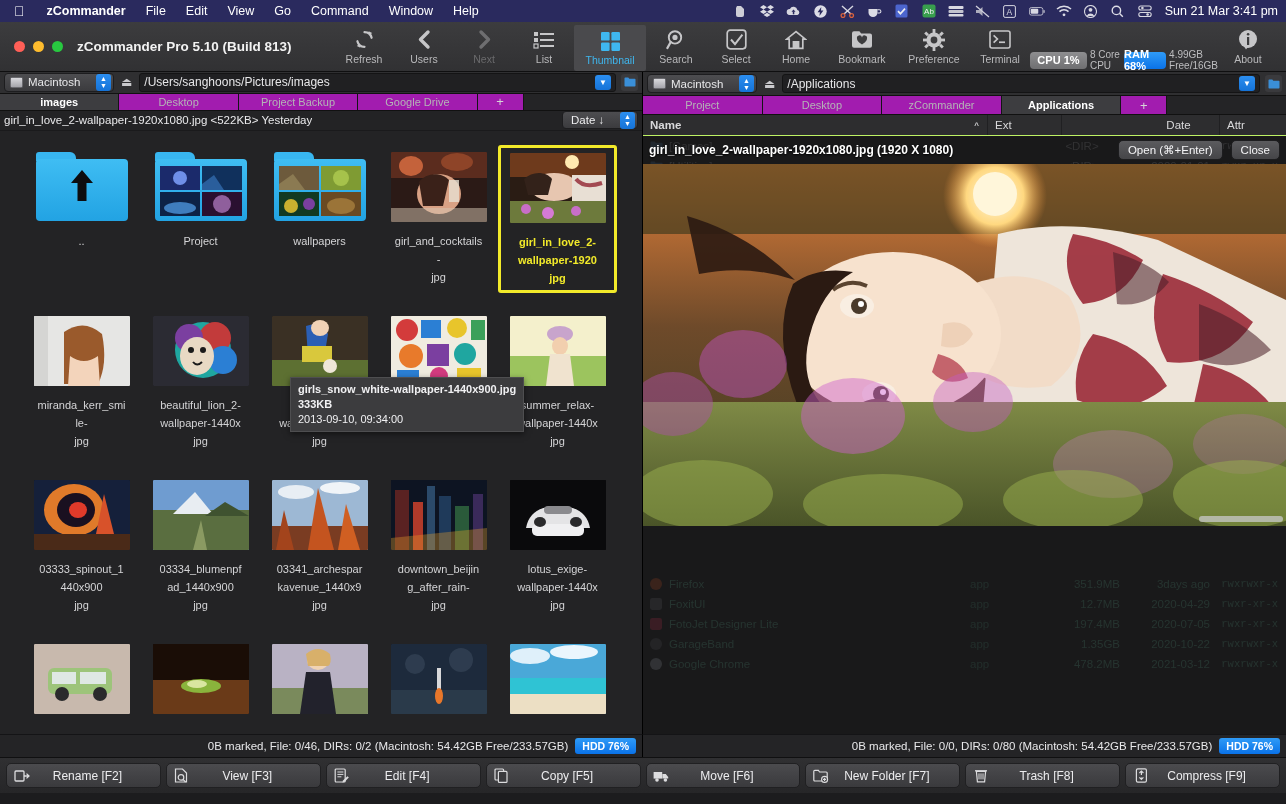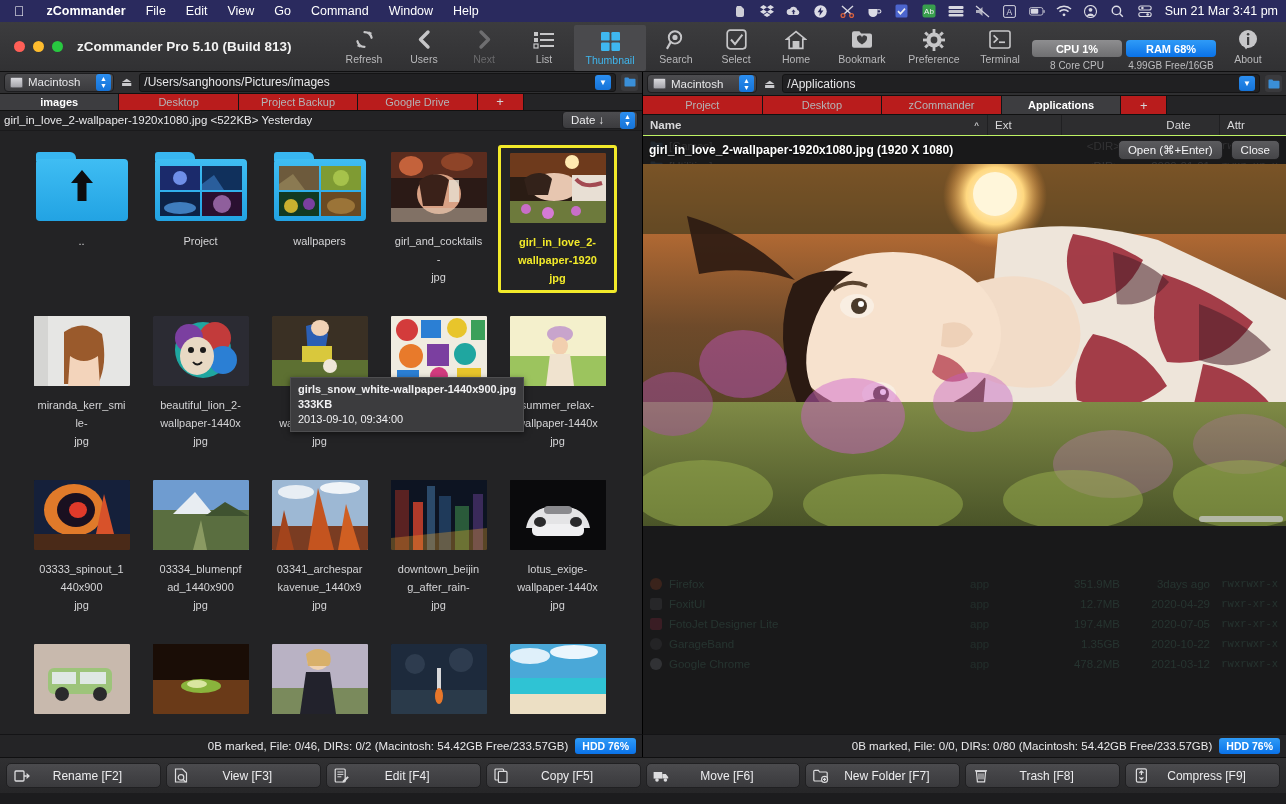--- a/index.html
+++ b/index.html
@@ -44,21 +44,21 @@
   .tb-items { display: flex; align-items: flex-end; height: 100%; padding-right: 8px; }
   .tb-btn {
     width: 60px; height: 100%;
     display: flex; flex-direction: column; align-items: center; justify-content: center;
     gap: 2px; color: #b9b9bb; font-size: 10.5px; text-align: center;
   }
   .tb-btn.wide { width: 72px; }
   .tb-btn .ic { height: 22px; display: flex; align-items: center; justify-content: center; }
   .tb-btn.active { background: #4a4a4d; color: #3fb7ef; border-radius: 2px; height: 46px; }
   .tb-btn.dim { color: #6a6a6c; }
-  .tb-meter { width: 94px; display: flex; flex-direction: column; align-items: center; justify-content: center; gap: 3px; color: #bdbdbf; font-size: 10px; }
+  .tb-meter { width: 94px; display: flex; flex-direction: row; align-items: center; justify-content: center; gap: 3px; color: #bdbdbf; font-size: 10px; }
   .pill { width: 90px; height: 17px; border-radius: 4px; color: #fff; font-size: 11px; font-weight: bold;
           display: flex; align-items: center; justify-content: center; }
   .pill.cpu { background: linear-gradient(#8e8e90,#6f6f71); }
   .pill.ram { background: linear-gradient(#2f9bf7,#0a72e8); }
 
   
   .panes { display: flex; height: 662px; }
   .pane { width: 643px; position: relative; background: #232325; display: flex; flex-direction: column; }
   .pane.left { border-right: 1px solid #000; }
 
@@ -75,21 +75,21 @@
   .eject { color: #c9c9cc; font-size: 12px; padding: 0 2px; }
   .pathfield { flex: 1 1 auto; height: 19px; background: #202022; border: 1px solid #141415; border-radius: 3px;
                color: #e6e6e8; font-size: 12px; display: flex; align-items: center; padding: 0 4px; overflow: hidden; white-space: nowrap; }
   .pf-caret { width: 16px; height: 15px; background: linear-gradient(#2b8ef0,#1573d8); border-radius: 3px; color: #fff;
               font-size: 8px; display: flex; align-items: center; justify-content: center; margin-left: auto; flex: 0 0 auto; }
   .folder-btn { width: 17px; height: 17px; border-radius: 3px; background: #3a3a3d; display: flex; align-items: center; justify-content: center; }
 
   
   .tabbar { height: 19px; display: flex; background: #242426; border-bottom: 1px solid #111; }
   .tab { flex: 1 1 0; max-width: 135px; border-right: 1px solid #141416; color: #b4b4b6; font-size: 11px;
-         display: flex; align-items: center; justify-content: center; background: #b91c1c; white-space: nowrap; overflow: hidden; }
+         display: flex; align-items: center; justify-content: center; background: #a21caf; white-space: nowrap; overflow: hidden; }
   .tab.active { background: #3d3d40; color: #fff; font-weight: bold; }
   .tab.plus { flex: 0 0 46px; color: #d5d5d7; font-size: 13px; }
   .tab.fill { flex: 1 1 auto; max-width: none; background: #242426; border-right: none; }
 
   
   .inforow { height: 22px; display: flex; align-items: center; background: #232325; padding: 0 4px; gap: 18px; border-bottom: 1px solid #1a1a1c; }
   .inforow .txt { color: #eaeaec; font-size: 11.5px; white-space: nowrap; overflow: hidden; }
   .sortsel { margin-left: auto; height: 18px; min-width: 76px; background: linear-gradient(#4d4d50,#3b3b3e);
              border: 1px solid #1d1d1f; border-radius: 4px; display: flex; align-items: center; gap: 4px;
              padding: 0 2px 0 8px; color: #ededef; font-size: 11.5px; }
@@ -127,21 +127,21 @@
   
   .listwrap { flex: 1 1 auto; position: relative; overflow: hidden; background: #232325; }
   .frow { height: 20px; display: flex; align-items: center; color: #5fa58a; font-size: 11.5px; }
   .frow .ico { width: 26px; display: flex; align-items: center; justify-content: center; }
   .frow .nm { flex: 1 1 auto; overflow: hidden; white-space: nowrap; }
   .frow .ex { width: 74px; color: #4f8a74; }
   .frow .sz { width: 76px; text-align: right; }
   .frow .dt { width: 90px; text-align: right; }
   .frow .at { width: 76px; text-align: right; padding-right: 8px; font-family: "Liberation Mono", monospace; font-size: 10.5px; }
   .frow.dir { color: #9a9a9d; }
-  .frow.dir .sz { color: #9a9a9d; }
+  .frow.dir .sz { color: #9a9a9d; text-align: center; }
   .dimmer { position: absolute; inset: 0; background: rgba(22,22,24,.80); pointer-events: none; }
 
   
   .preview { position: absolute; left: 0; top: 0; width: 643px; height: 510px; z-index: 15; }
   .prevbar { height: 28px; display: flex; align-items: center; padding: 0 6px; gap: 8px; }
   .prevbar .title { color: #fff; font-size: 12px; font-weight: bold; text-shadow: 0 1px 2px #000; white-space: nowrap; }
   .pbtn { height: 20px; border-radius: 5px; background: linear-gradient(#5b5b5e,#454548); border: 1px solid #1d1d1f;
           color: #f4f4f6; font-size: 11.5px; display: flex; align-items: center; justify-content: center; padding: 0 9px; white-space: nowrap; }
   .pbtn.right { margin-left: auto; }
   .previmg { position: absolute; left: 0; top: 28px; width: 643px; height: 362px; overflow: hidden; background: #000; }

